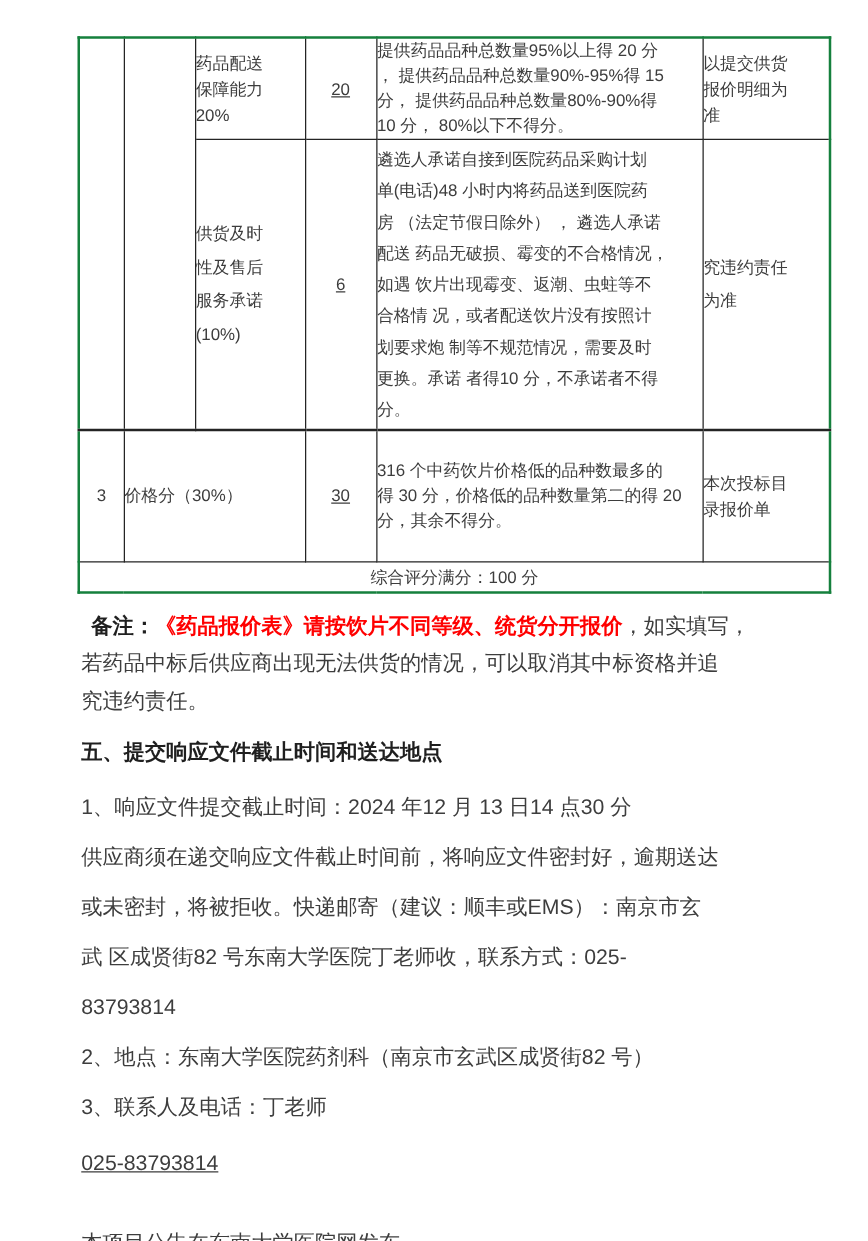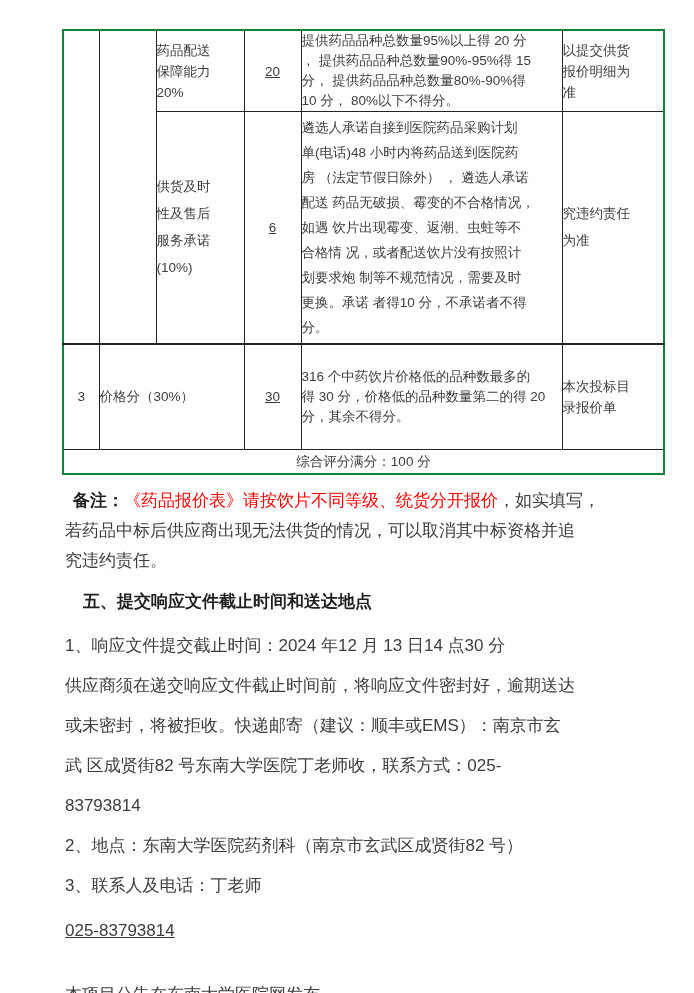--- a/index.html
+++ b/index.html
@@ -30,22 +30,22 @@
   td.c-desc{padding:2px 7px;line-height:20px;text-align:left;}
   td.c-desc2{line-height:25px;}
   td.c-basis{padding-left:8px;line-height:21px;text-align:left;}
   td.c-basis2{line-height:27px;}
   td.c-footer{padding-left:6px;line-height:23px;text-align:center;}
   
   .content{margin:11px 62px 0 65px;font-size:17px;}
   p{margin:0;}
   .note{line-height:30px;text-indent:8px;white-space:pre-line;}
   .note-label{font-weight:bold;color:#1f1f1f;}
-  .note-red{font-weight:normal;}
-  .section-heading{font-weight:bold;color:#1f1f1f;line-height:30px;margin-top:11px;margin-left:18px;}
+  .note-red{font-weight:bold;}
+  .section-heading{font-weight:bold;color:#1f1f1f;line-height:30px;margin-top:11px;}
   .para{line-height:40px;white-space:pre-line;}
   .para-first{margin-top:9px;}
   .para-phone{margin-top:5px;text-decoration:underline;}
   .para-last{margin-top:24px;}
 </style>
 </head>
 <body>
 
 <div class="page">
 

